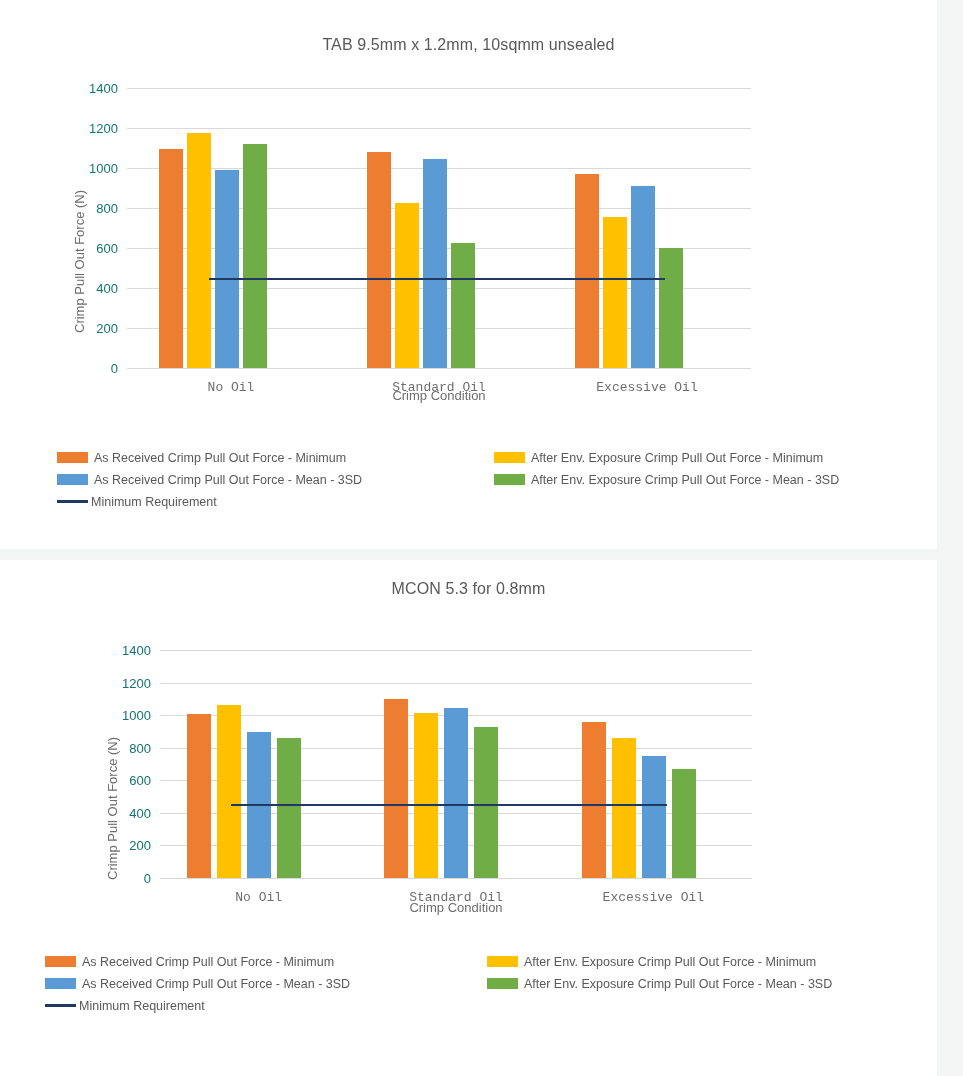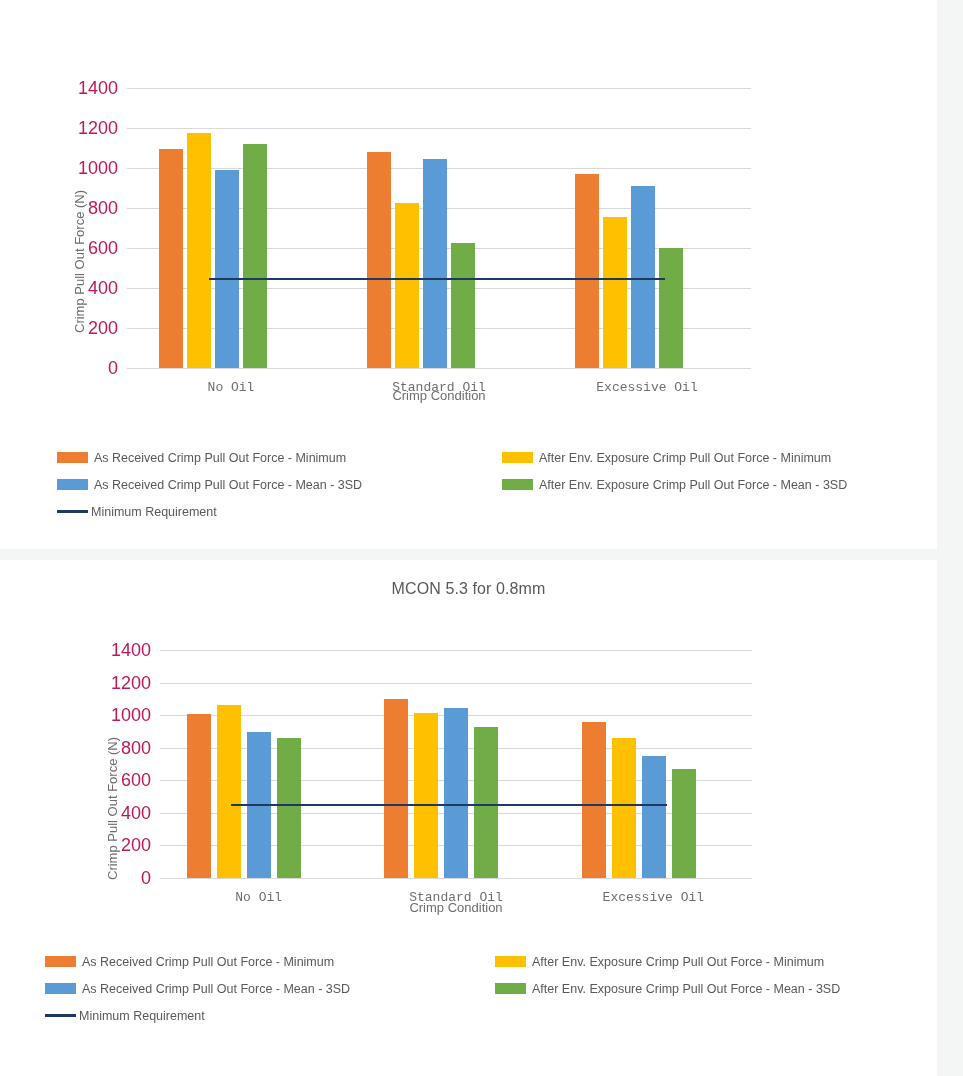--- a/index.html
+++ b/index.html
@@ -30,21 +30,21 @@
   
   .plot-area{position:absolute;}
   #plot-1{left:127px;top:88px;width:624px;height:280px;}
   #plot-2{left:160px;top:650px;width:592px;height:228px;}
 
   .gridline{position:absolute;left:0;width:100%;height:1px;background:#d9d9d9;}
 
   .ytick{
     position:absolute;right:100%;margin-right:9px;
     transform:translateY(-50%);
-    font-size:18px;color:#be185d;white-space:nowrap;
+    font-size:13px;color:#0f766e;white-space:nowrap;
   }
   .ylabel{
     position:absolute;
     transform-origin:0 0;
     transform:rotate(-90deg);
     font-size:13px;color:#6e6e6e;white-space:nowrap;
   }
   #ylabel-1{left:72px;top:333px;}
   #ylabel-2{left:105px;top:880px;}
 
@@ -62,35 +62,36 @@
   .xaxis-title{
     position:absolute;width:100%;text-align:center;
     font-size:13px;color:#6e6e6e;
   }
 
   .minline{
     position:absolute;height:2px;background:#1f3864;
   }
 
   
-  .legend{position:absolute;display:grid;column-gap:0;row-gap:3px;gap:8px;}
+  .legend{position:absolute;display:grid;column-gap:0;row-gap:3px;}
   #legend-1{left:57px;top:448px;width:862px;grid-template-columns:437px 437px;}
   #legend-2{left:45px;top:952px;width:872px;grid-template-columns:442px 442px;}
   .legend-item{display:flex;align-items:center;font-size:12.5px;color:#595959;white-space:nowrap;height:19px;}
   .swatch{width:31px;height:11px;margin-right:6px;flex:none;}
   .swatch.line{height:3px;background:#1f3864;margin-right:3px;}
   .legend-span-2{grid-column:1 / 2;}
 </style>
 </head>
 <body>
 
 <div class="page">
 
   <div class="card" id="card-1">
     <div class="chart" id="chart-1">
+      <div class="chart-title">TAB 9.5mm x 1.2mm, 10sqmm unsealed</div>
 
       <div class="plot-area" id="plot-1">
         <div class="gridlines" id="grid-1">
             <div class="gridline" style="top: 280px;"></div>
             <div class="gridline" style="top: 240px;"></div>
             <div class="gridline" style="top: 200px;"></div>
             <div class="gridline" style="top: 160px;"></div>
             <div class="gridline" style="top: 120px;"></div>
             <div class="gridline" style="top: 80px;"></div>
             <div class="gridline" style="top: 40px;"></div>

